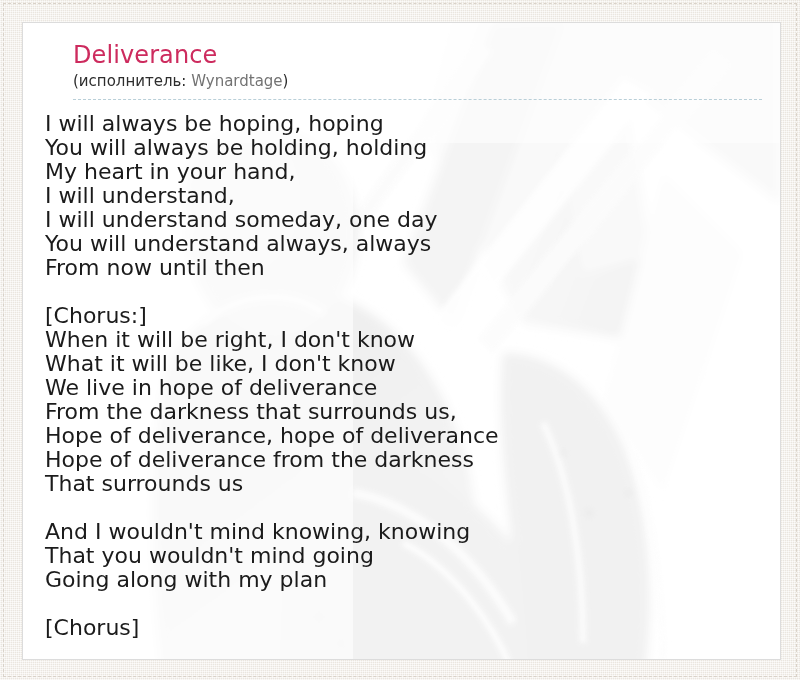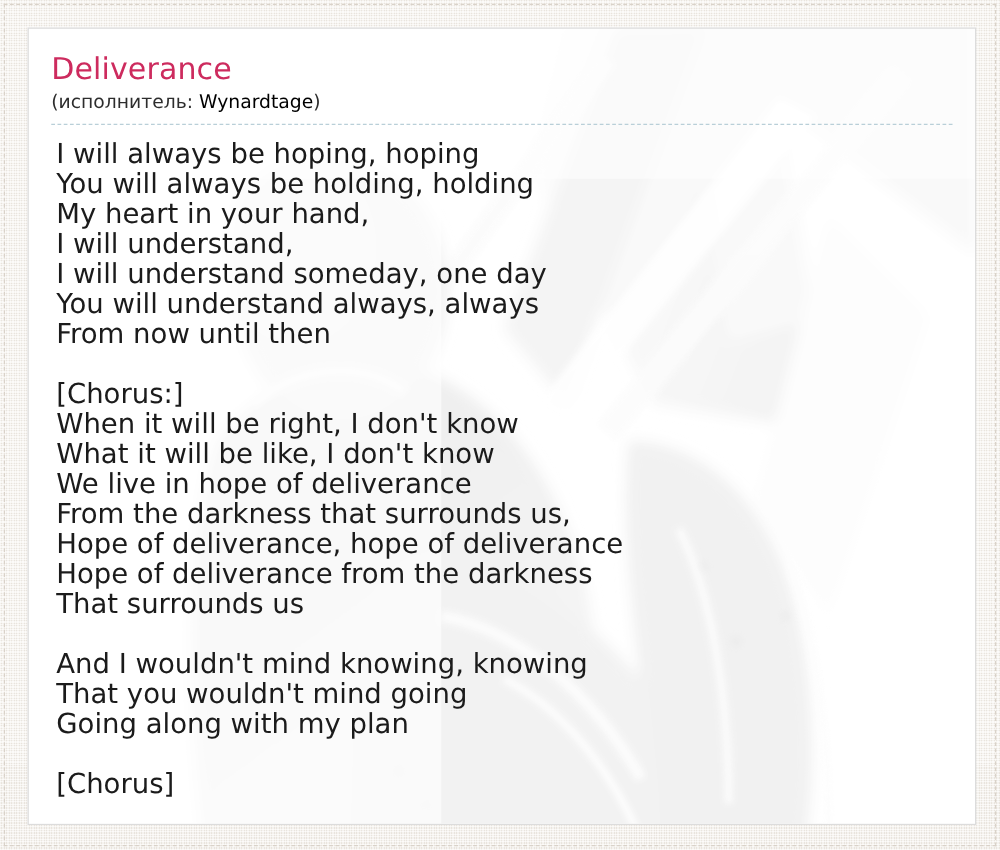--- a/index.html
+++ b/index.html
@@ -67,20 +67,21 @@
   #card-inner {
     position: relative;
     padding: 10px 18px 0 18px;
     height: 100%;
     box-sizing: border-box;
   }
 
   
   #song-header {
     position: relative;
+    margin-left: 32px;
   }
   #song-title {
     font-size: 24px;
     font-weight: normal;
     color: #cd2b5e;
     margin: 8px 0 2px 0;
     line-height: 28px;
     letter-spacing: 0.1px;
   }
   #artist-line {
@@ -198,21 +199,21 @@
       <rect x="0" y="0" width="757" height="120" fill="#ffffff" opacity="0.5"></rect>
       <rect x="0" y="0" width="757" height="636" fill="#ffffff" opacity="0.30"></rect>
     </svg>
   </div>
 
   <div id="card-inner">
 
     <div id="song-header">
       <h1 id="song-title" style="color: rgb(205, 43, 94);">Deliverance</h1>
 
-      <div id="artist-line"><span>(исполнитель: </span><a href="#" id="artist-link" style="color: #000000;">Wynardtage</a><span>)</span></div>
+      <div id="artist-line"><span>(исполнитель: </span><a href="#" id="artist-link" style="color: #737373;">Wynardtage</a><span>)</span></div>
 
       <hr id="header-divider">
     </div>
 
     <div id="lyrics-body"><div class="lyric-line">I will always be hoping, hoping</div><div class="lyric-line">You will always be holding, holding</div><div class="lyric-line">My heart in your hand,</div><div class="lyric-line">I will understand,</div><div class="lyric-line">I will understand someday, one day</div><div class="lyric-line">You will understand always, always</div><div class="lyric-line">From now until then</div><div class="lyric-line blank">&nbsp;</div><div class="lyric-line">[Chorus:]</div><div class="lyric-line">When it will be right, I don't know</div><div class="lyric-line">What it will be like, I don't know</div><div class="lyric-line">We live in hope of deliverance</div><div class="lyric-line">From the darkness that surrounds us,</div><div class="lyric-line">Hope of deliverance, hope of deliverance</div><div class="lyric-line">Hope of deliverance from the darkness</div><div class="lyric-line">That surrounds us</div><div class="lyric-line blank">&nbsp;</div><div class="lyric-line">And I wouldn't mind knowing, knowing</div><div class="lyric-line">That you wouldn't mind going</div><div class="lyric-line">Going along with my plan</div><div class="lyric-line blank">&nbsp;</div><div class="lyric-line">[Chorus]</div></div>
 
   </div>
 </div>
 
 </body></html>

